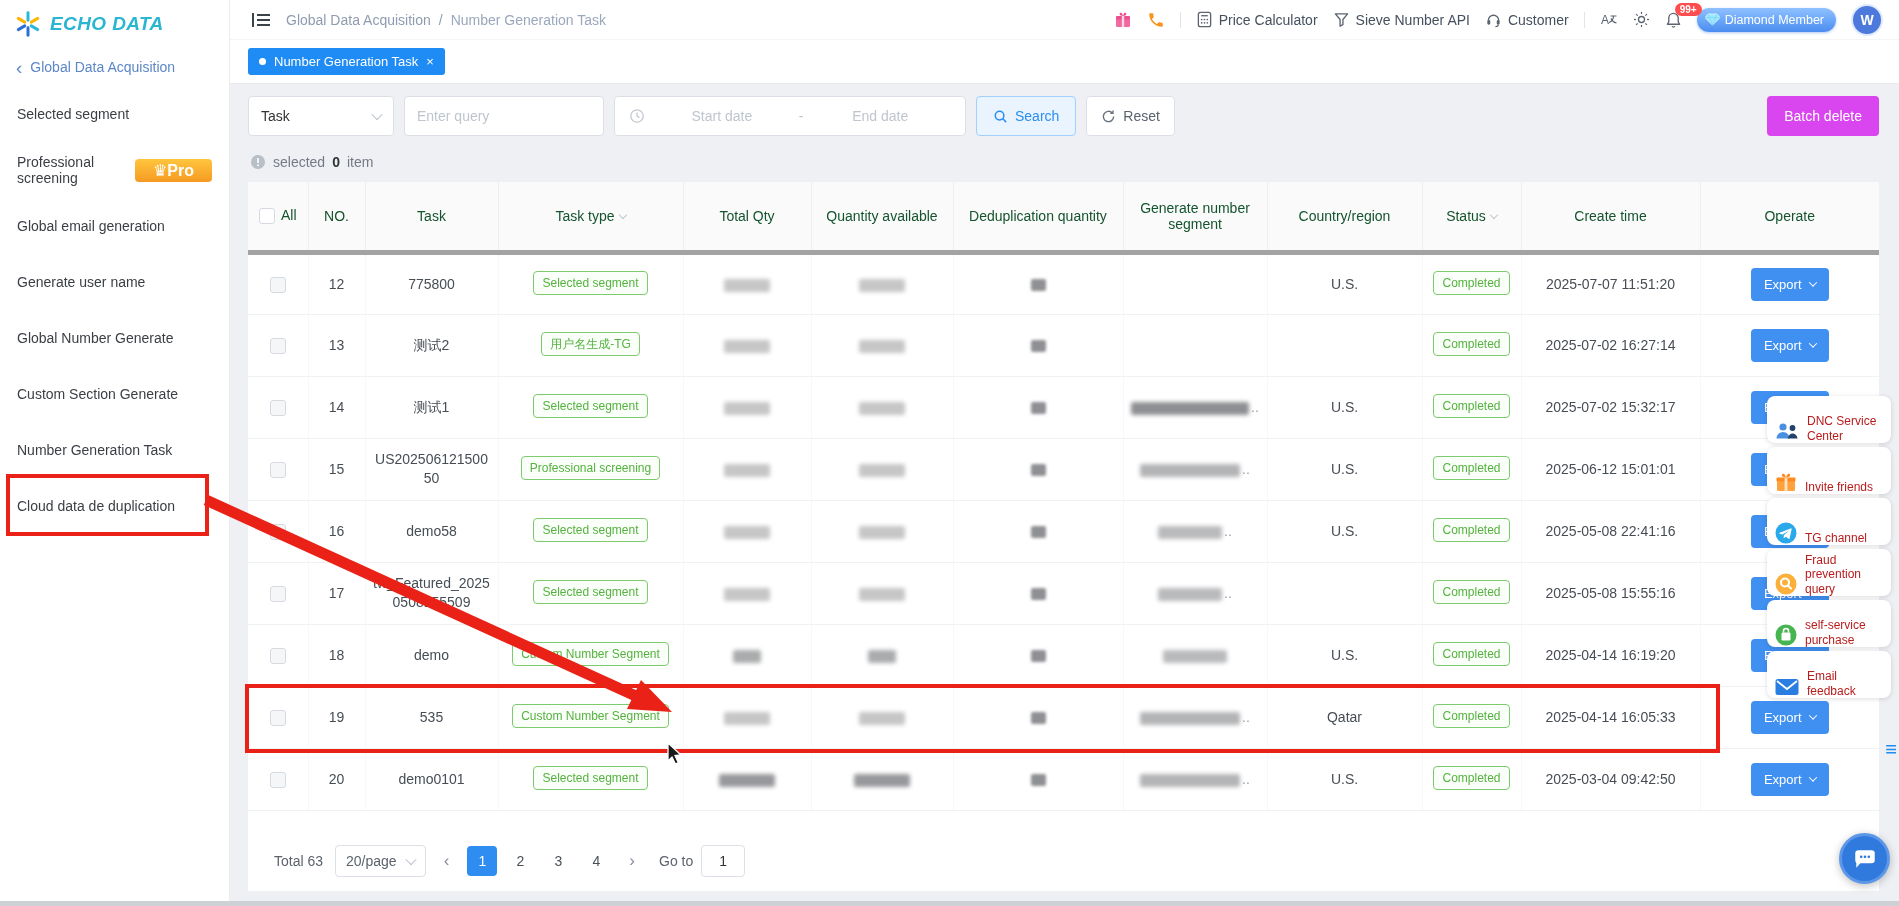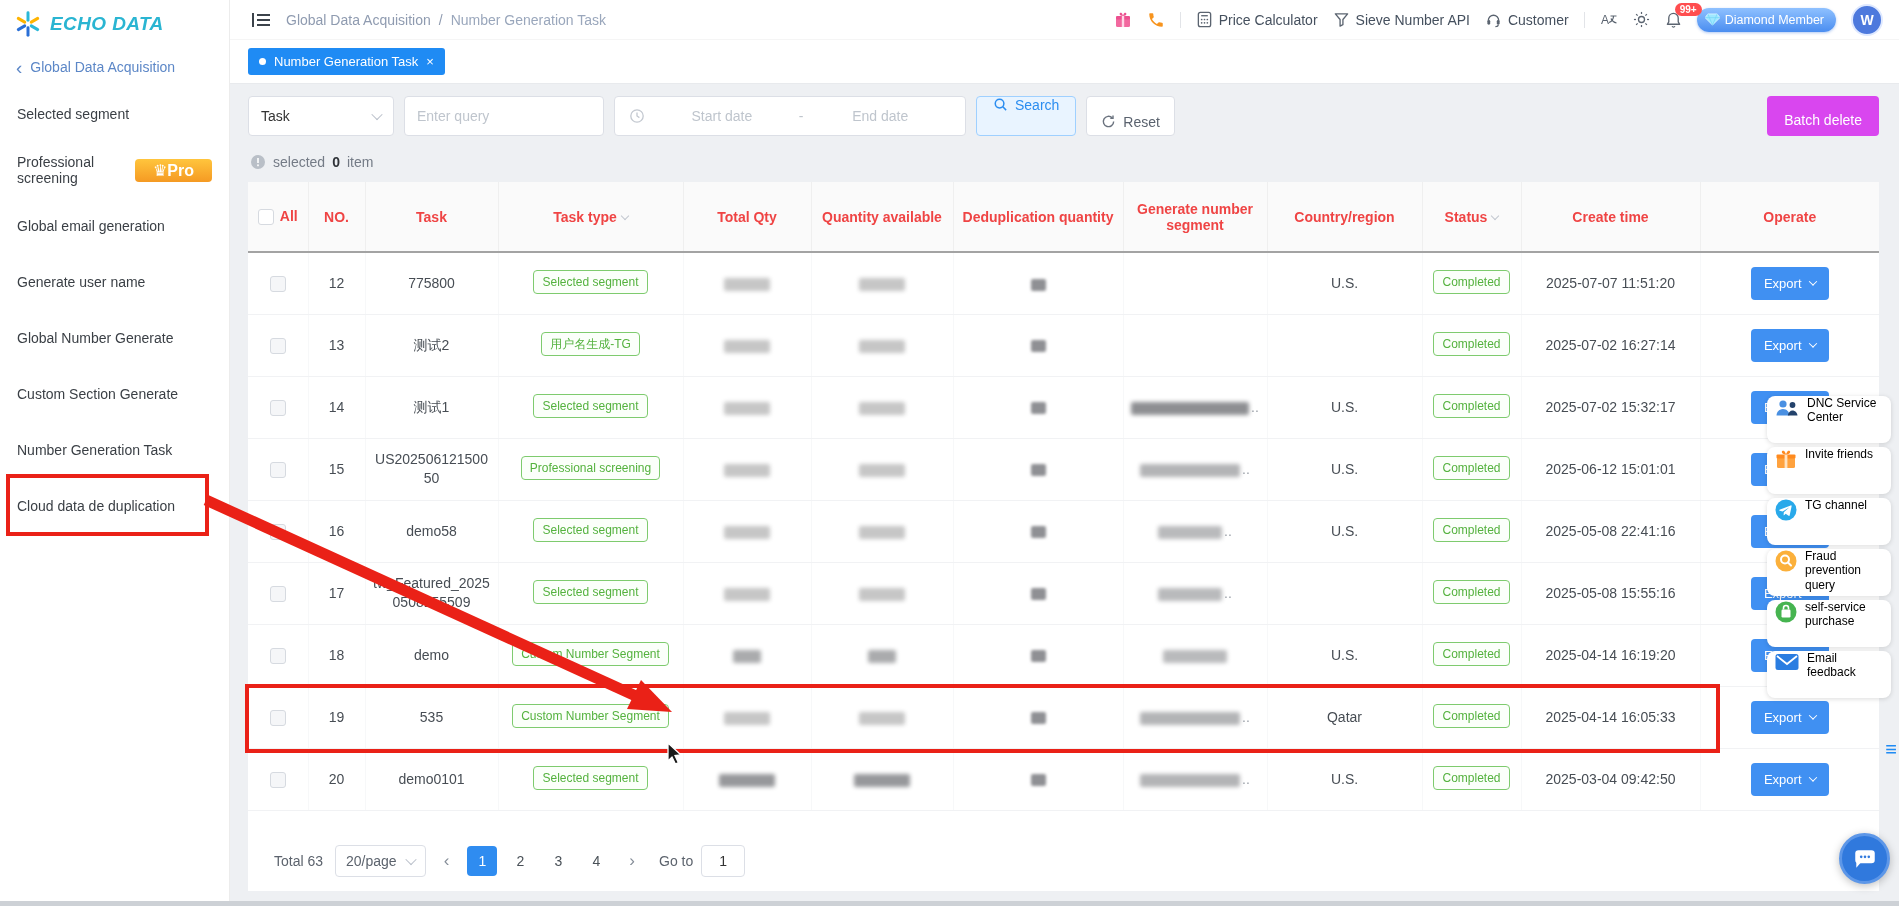--- a/index.html
+++ b/index.html
@@ -35,30 +35,30 @@
 
 .content{flex:1;padding:12px 20px 0 18px;position:relative}
 .filterbar{display:flex;align-items:center;gap:10px}
 .ctl{height:40px;background:#fff;border:1px solid #dcdfe6;border-radius:4px;font-size:14px}
 .select{width:146px;display:flex;align-items:center;justify-content:space-between;padding:0 12px;cursor:pointer}
 .chevron{width:8px;height:8px;border-right:1.5px solid #b9bfc9;border-bottom:1.5px solid #b9bfc9;transform:rotate(45deg) translate(-1px,-1px)}
 .query-input{width:200px;padding:0 12px;outline:none;color:#333}
 .query-input::placeholder{color:#bfc5cd}
 .range{width:352px;display:flex;align-items:center;gap:6px;padding:0 14px;color:#bfc5cd}
 .range .ph{flex:1;text-align:center}
-.btn{height:40px;border-radius:4px;font-size:14px;display:flex;gap:7px;cursor:pointer;border:1px solid transparent}
+.btn{height:40px;border-radius:4px;font-size:14px;display:flex;align-items:center;gap:7px;cursor:pointer;border:1px solid transparent}
 .search-btn{background:#e9f4ff;border-color:#9fd0ff;color:#2b8df0;padding:0 16px}
 .reset-btn{background:#fff;border-color:#dcdfe6;color:#5a626e;padding:17px 14px}
 .batch-btn{margin-left:auto;background:#d946ef;color:#fff;padding:16px 17px;border:none}
 .info-line{margin:18px 2px 12px;display:flex;align-items:flex-end;gap:7px;color:#747b86}
 .info-line b{color:#2f3338}
 
 .table-card{background:#fff}
 table{width:100%;border-collapse:collapse;table-layout:fixed}
-th{background:#fafafa;height:70px;font-weight:bold;color:#ef4444;border-bottom:2px solid #a3a3a3;border-right:1px solid #efefef;padding:4px 8px;text-align:center;vertical-align:middle;font-size:14px}
+th{background:#fafafa;height:70px;font-weight:normal;color:#14532d;border-bottom:5px solid #a3a3a3;border-right:1px solid #efefef;padding:4px 8px;text-align:center;vertical-align:middle;font-size:14px}
 th:last-child{border-right:none}
 td{height:62px;border-bottom:1px solid #f1f2f4;border-right:1px solid #f7f8f9;text-align:center;vertical-align:middle;color:#474d54;padding:4px 6px;overflow:hidden}
 td:last-child{border-right:none}
 .hdr-caret{display:inline-block;width:6px;height:6px;border-right:1.4px solid #c2c7cf;border-bottom:1.4px solid #c2c7cf;transform:rotate(45deg);margin-left:5px;vertical-align:3px}
 .cb{width:16px;height:16px;border:1px solid #d6dae0;border-radius:3px;background:#f5f6f8;display:inline-block;vertical-align:middle;cursor:pointer}
 th .cb{background:#fff;margin-right:6px}
 .tag{display:inline-block;border:1px solid #7ecb6e;color:#54b23e;background:#fbfffa;font-size:12px;line-height:1;padding:5px 8px;border-radius:4px;white-space:nowrap;max-width:100%;overflow:hidden;text-overflow:ellipsis}
 .task-cell{word-wrap:break-word;line-height:1.35}
 .export-btn{background:#4090f2;border:none;color:#fff;font-size:13px;padding:9px 13px;border-radius:4px;display:inline-flex;align-items:center;gap:8px;cursor:pointer}
 .export-btn .chevron{border-color:#fff;width:6px;height:6px}
@@ -75,21 +75,21 @@
 .pagination{display:flex;align-items:center;gap:12px;padding:34px 0 14px 26px;color:#5c636d;background:#fff}
 .page-size{height:32px;border:1px solid #dcdfe6;border-radius:4px;background:#fff;display:flex;align-items:center;gap:10px;padding:0 10px;cursor:pointer}
 .page-arrow{color:#868e99;font-size:17px;padding:0 6px;cursor:pointer}
 .page-list{display:flex;gap:8px}
 .page-btn{min-width:30px;height:30px;border-radius:4px;display:flex;align-items:center;justify-content:center;cursor:pointer;color:#4a5158}
 .page-btn.active{background:#2f8cf0;color:#fff}
 .goto{display:flex;align-items:center;gap:8px;margin-left:6px}
 .goto-input{width:44px;height:32px;border:1px solid #dcdfe6;border-radius:4px;text-align:center;font-size:14px;color:#333;outline:none}
 
 .widgets{position:absolute;right:8px;top:396px;width:124px;display:flex;flex-direction:column;gap:4px;z-index:20}
-.widget{background:#fff;border-radius:8px;box-shadow:0 1px 5px rgba(0,0,0,.14);height:47px;display:flex;align-items:flex-start;gap:7px;padding:0 7px;font-size:12px;color:#000000;line-height:1.2;cursor:pointer}
+.widget{background:#fff;border-radius:8px;box-shadow:0 1px 5px rgba(0,0,0,.14);height:47px;display:flex;align-items:flex-end;gap:7px;padding:0 7px;font-size:12px;color:#b91c1c;line-height:1.2;cursor:pointer}
 .chat-fab{position:absolute;right:9px;top:833px;width:51px;height:51px;border-radius:50%;background:#3079dd;border:3px solid #5d97e8;box-shadow:0 2px 8px rgba(0,0,0,.25);display:flex;align-items:center;justify-content:center;z-index:22;cursor:pointer}
 .row-settings{position:absolute;right:2px;top:738px;z-index:21;color:#1f8bf4;font-size:20px;font-weight:bold}
 
 .anno{position:absolute;border:4px solid #ea2117;z-index:30;pointer-events:none}
 .anno-sidebar{left:6px;top:474px;width:203px;height:62px}
 .anno-row{left:245px;top:684px;width:1475px;height:69px}
 .anno-arrow{position:absolute;left:0;top:0;width:1899px;height:906px;z-index:29;pointer-events:none}
 .cursor{position:absolute;left:664px;top:742px;z-index:40;pointer-events:none}
 .bottom-strip{position:absolute;left:0;bottom:0;width:100%;height:5px;background:#cdd1d6;z-index:50}
 </style>

